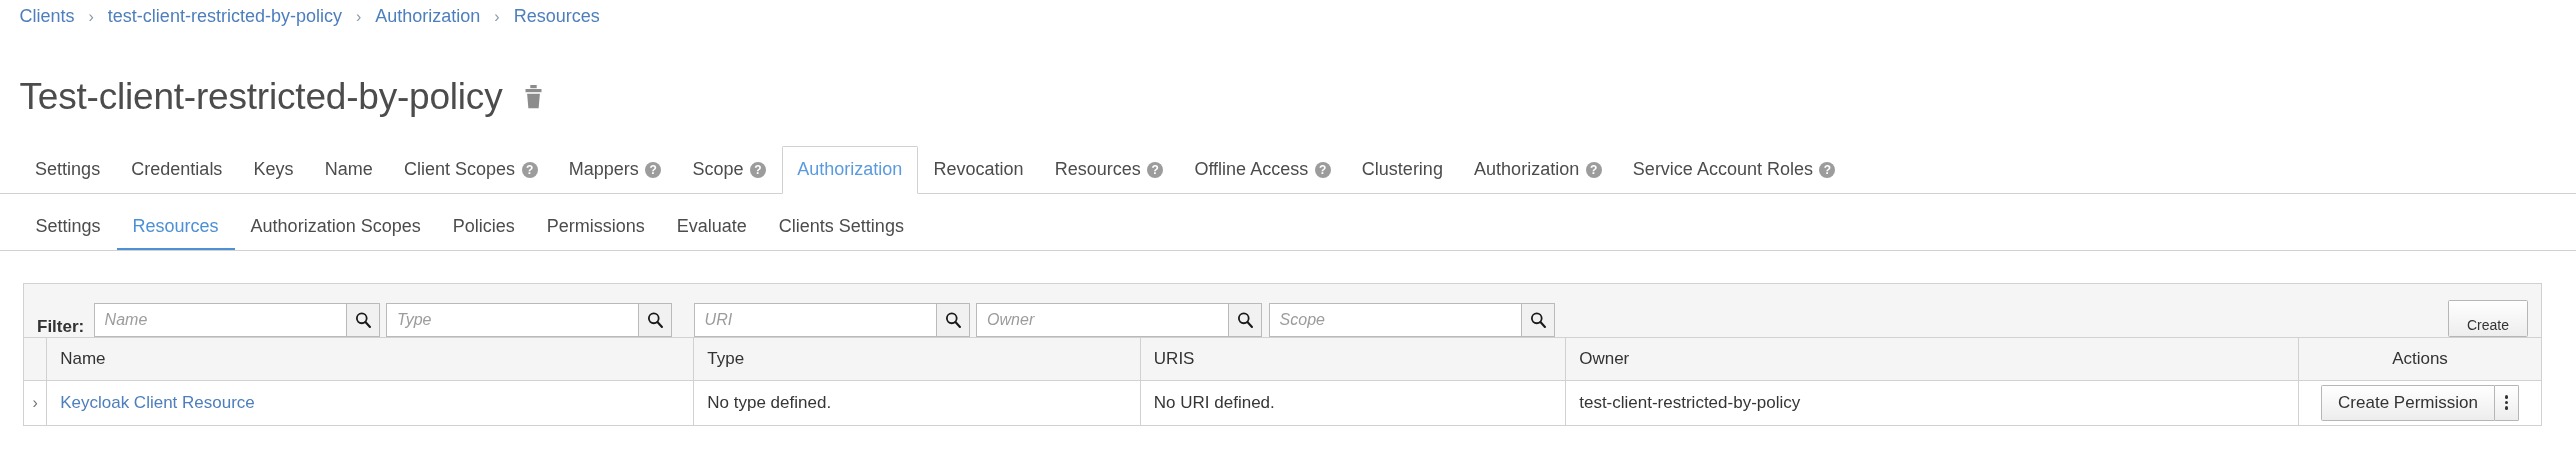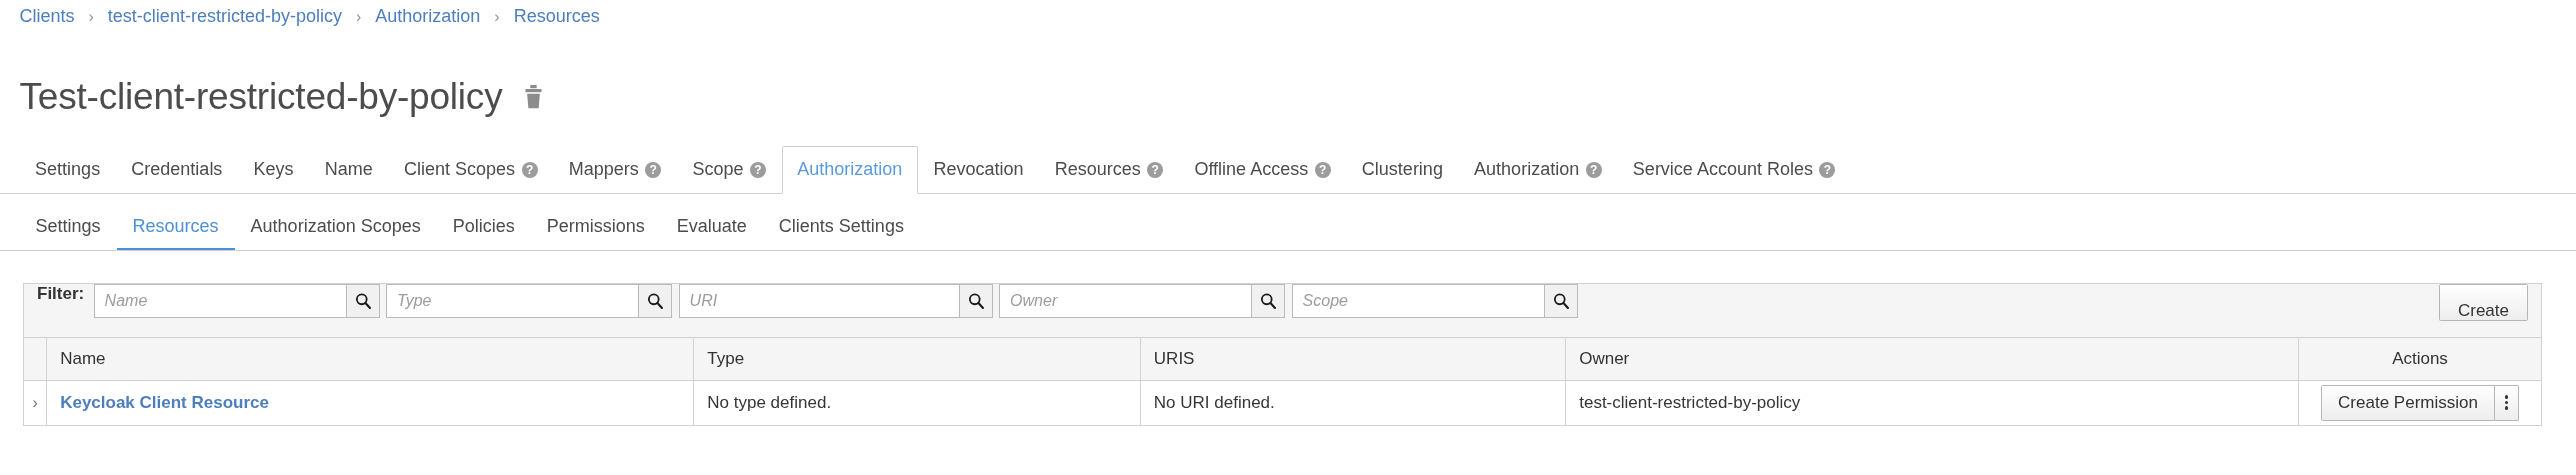--- a/index.html
+++ b/index.html
@@ -126,21 +126,21 @@
 
   
   .toolbar {
     position: absolute;
     left: 23px; top: 283px;
     width: 2519px;
     height: 55px;
     background: #f5f5f5;
     border: 0.8px solid #d1d1d1;
     display: flex;
-    align-items: flex-start;
+    align-items: flex-end;
     padding: 0 13px;
   }
   .filter-label {
     font-size: 17px;
     font-weight: bold;
     color: #333333;
     margin-right: 9.7px;
     white-space: nowrap;
   }
   .input-group {
@@ -170,30 +170,30 @@
     height: 34px;
     border: 0.8px solid #bababa;
     background: #f1f1f1;
     display: flex;
     align-items: center;
     justify-content: center;
     cursor: pointer;
   }
   .w-name { width: 252px; }
   .w-type { width: 252px; }
-  .w-uri  { width: 280px; }
+  .w-uri  { width: 242px; margin-left: 15px; }
   .w-owner{ width: 252px; }
   .w-scope{ width: 252px; }
 
   .toolbar-spacer { flex: 1; }
   .create-btn {
     height: 37px;
     padding: 16px 18px;
     font-family: "Liberation Sans", sans-serif;
-    font-size: 17px;
+    font-size: 14px;
     color: #333333;
     background: linear-gradient(#ffffff, #ededed);
     border: 0.8px solid #b6b6b6;
     border-radius: 1.6px;
     cursor: pointer;
     white-space: nowrap;
   }
 
   
   .data-table {
@@ -239,21 +239,20 @@
     width: 100%;
     color: #72767b;
     font-size: 16px;
     cursor: pointer;
     user-select: none;
   }
   .resource-link {
     color: #4d7ebd;
     text-decoration: none;
     cursor: pointer;
-    font-weight: bold;
   }
   .actions-cell {
     display: flex;
     align-items: center;
     justify-content: center;
   }
   .perm-btn {
     height: 36px;
     padding: 0 16px;
     font-family: "Liberation Sans", sans-serif;

